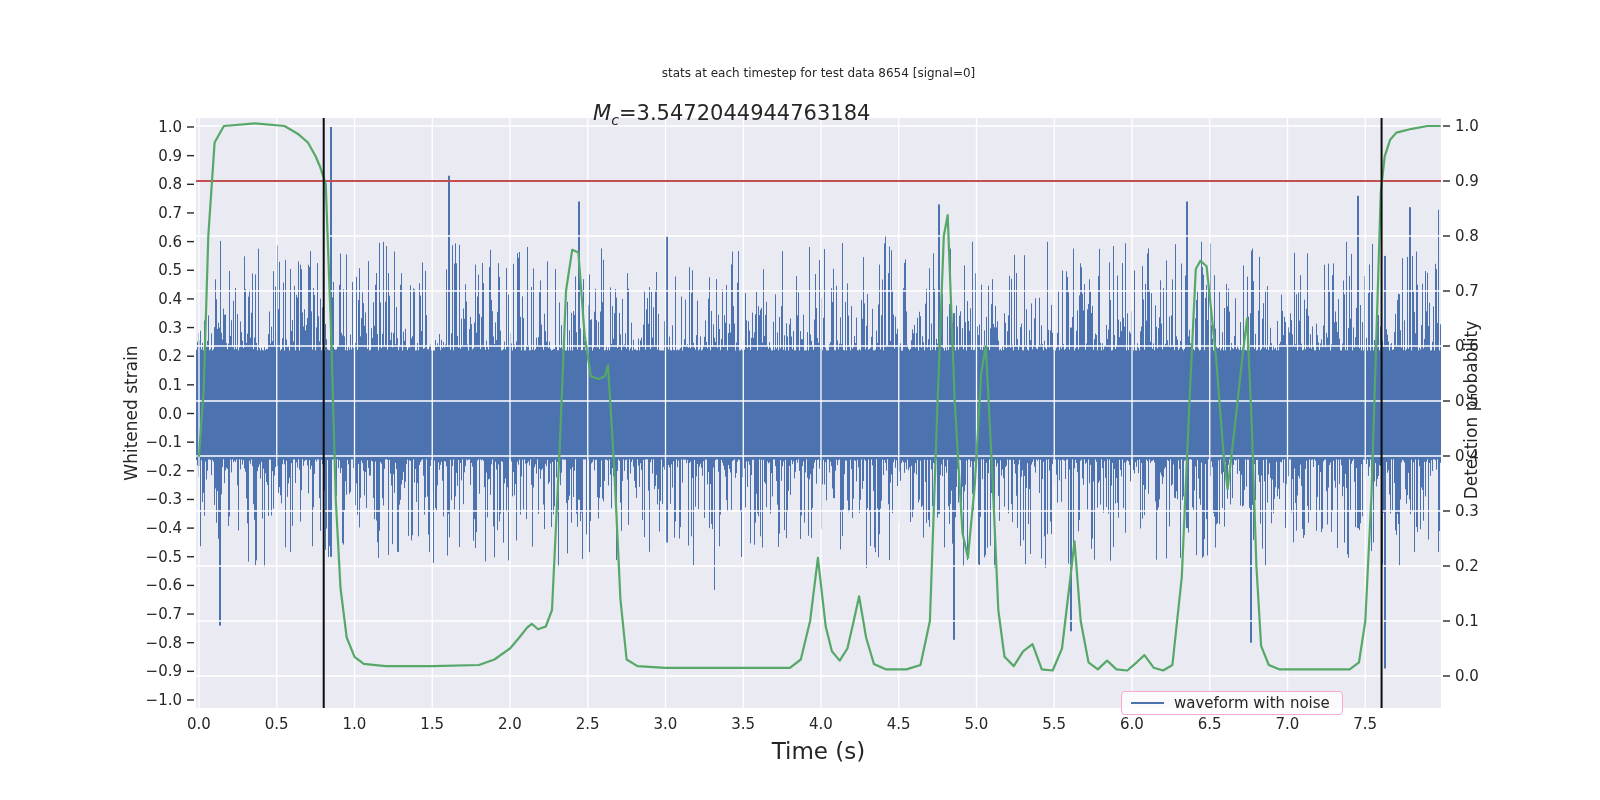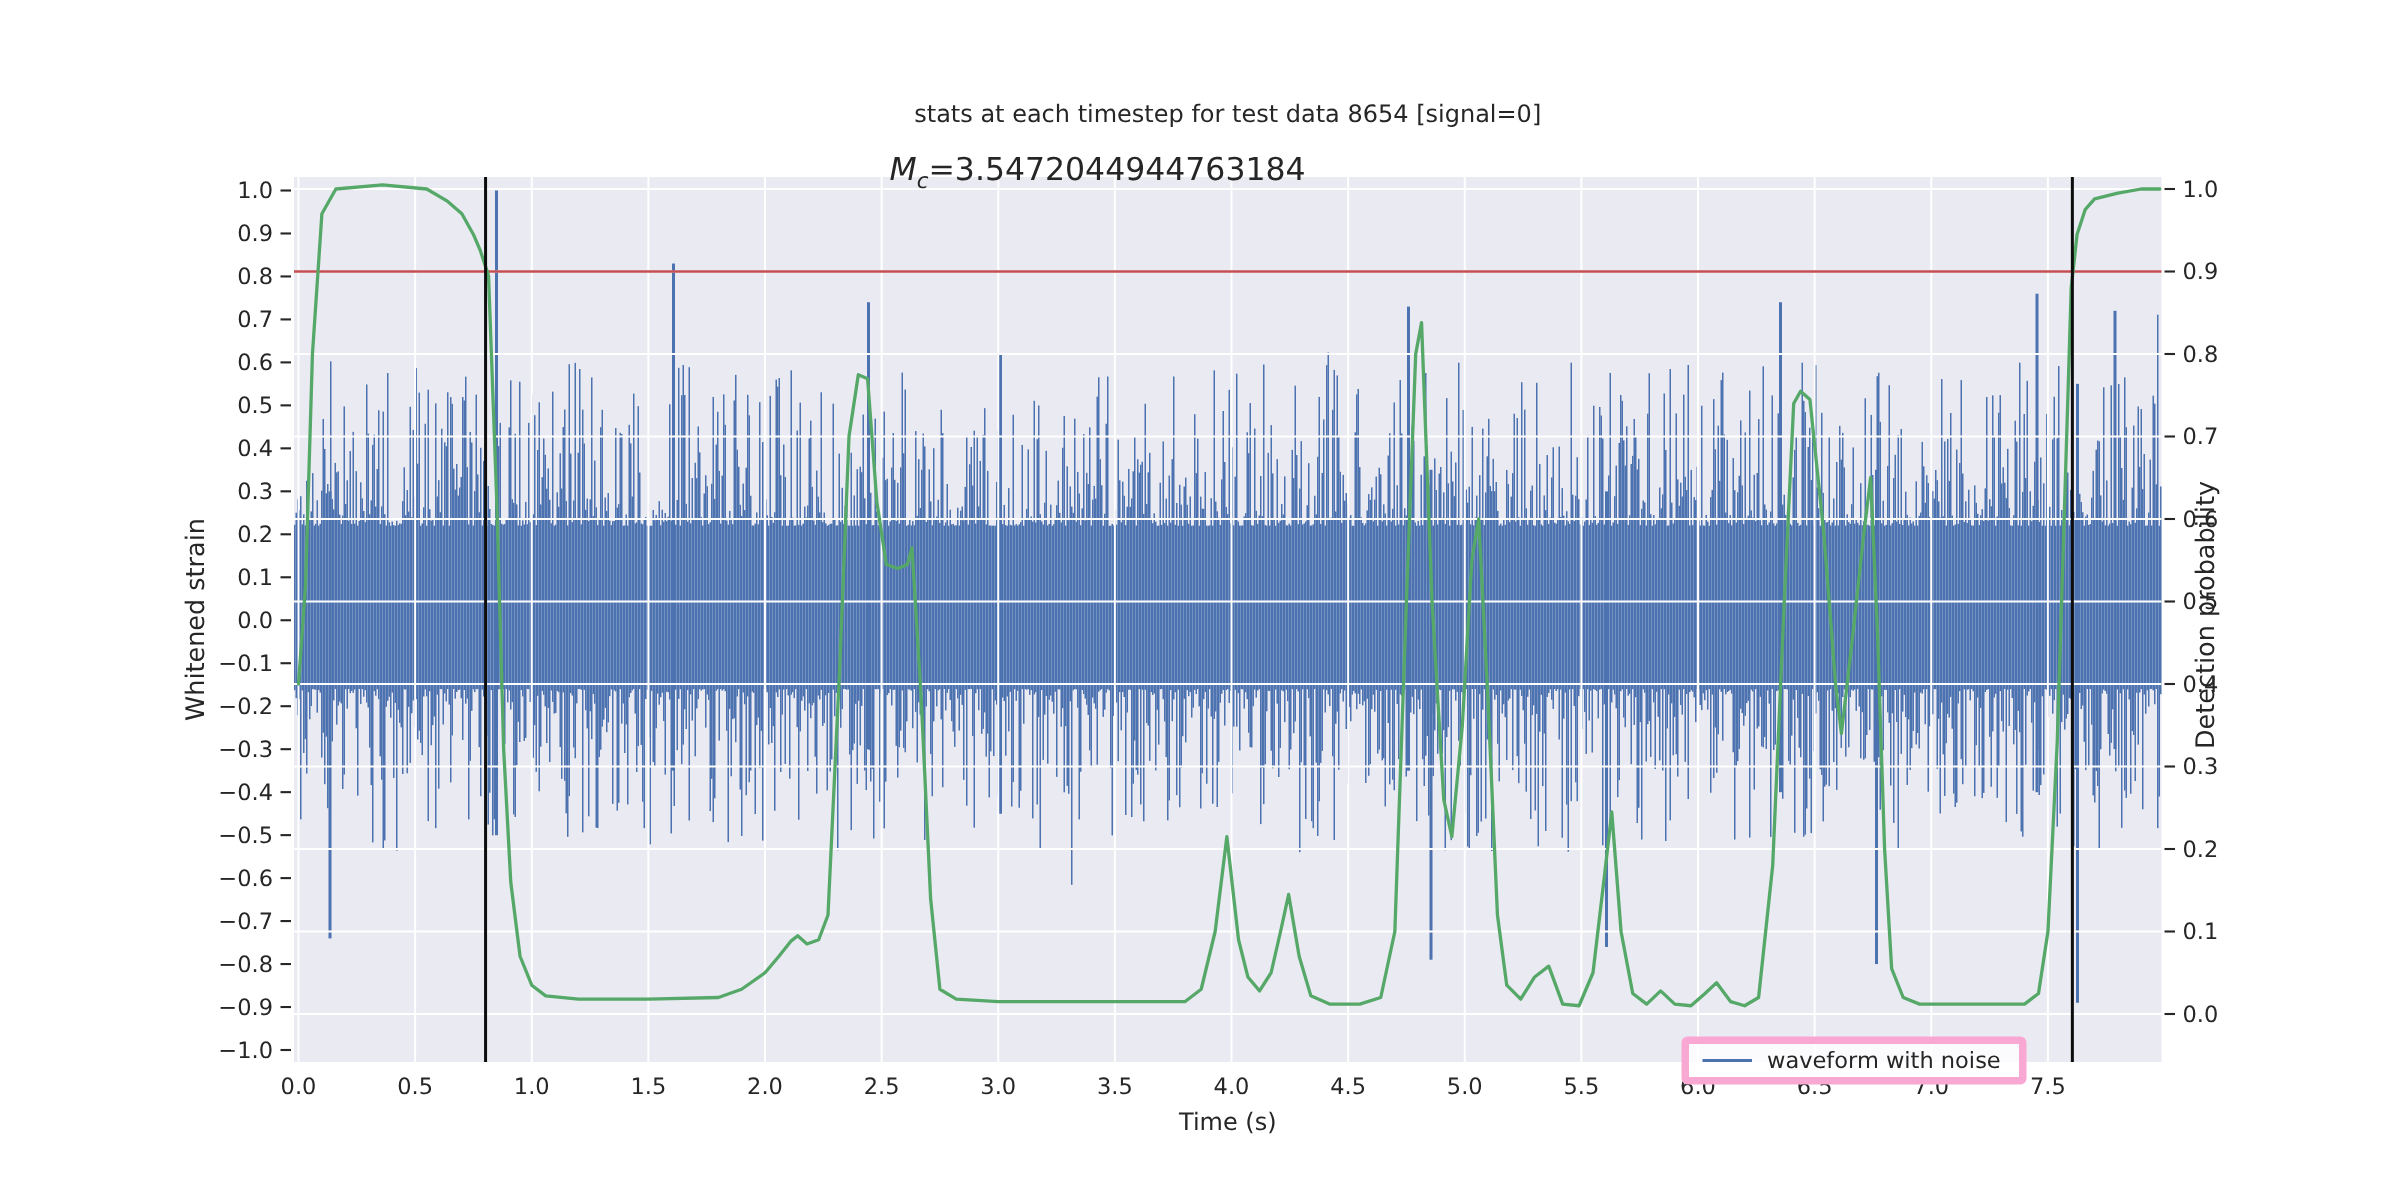--- a/index.html
+++ b/index.html
@@ -1,35 +1,35 @@
 <!DOCTYPE html>
 <html><head>
 <meta charset="utf-8">
 <style>
   html,body{margin:0;padding:0;background:#fff;}
   #figure{position:relative;width:1600px;height:800px;background:#ffffff;
           font-family:"DejaVu Sans","Liberation Sans",sans-serif;color:#262626;overflow:hidden;}
   #chart-svg{position:absolute;left:0;top:0;}
   .fig-title{position:absolute;top:66px;left:196px;width:1245px;text-align:center;
-             font-size:16px;color:#262626;}
+             font-size:12px;color:#262626;}
   .annot{position:absolute;top:101px;font-size:21px;color:#262626;white-space:nowrap;}
   .annot .it{font-style:italic;}
   .annot sub{font-size:0.68em;}
   #annot-snr{left:226px;}
   #annot-mc{left:593px;}
   #annot-s{left:1047px;}
   .xlabel{position:absolute;top:738px;left:196px;width:1245px;text-align:center;
-          font-size:16px;color:#262626;}
+          font-size:23px;color:#262626;}
   .ylabel-left{position:absolute;left:131px;top:413px;transform:translate(-50%,-50%) rotate(-90deg);
                font-size:17px;color:#262626;white-space:nowrap;}
   .ylabel-right{position:absolute;left:1471px;top:410px;transform:translate(-50%,-50%) rotate(-90deg);
                 font-size:17px;color:#262626;white-space:nowrap;}
   .legend{position:absolute;left:1121px;top:691px;height:22px;padding:0 12px 0 9px;
           display:flex;align-items:center;background:rgba(255,255,255,0.8);
-          border:5px solid #f9a8d4;border-radius:4px;}
+          border:1px solid #f9a8d4;border-radius:4px;}
   .legend-line{display:inline-block;width:33px;height:0;border-top:2.2px solid #4c72b0;margin-right:10px;}
   .legend-text{font-size:15px;color:#262626;white-space:nowrap;}
 </style>
 </head>
 <body>
 
 <div id="figure">
   <svg id="chart-svg" width="1600" height="800" viewBox="0 0 1600 800">
       <rect x="196" y="118" width="1245" height="590" fill="#eaeaf2"></rect>
       <g fill="#4c72b0">

